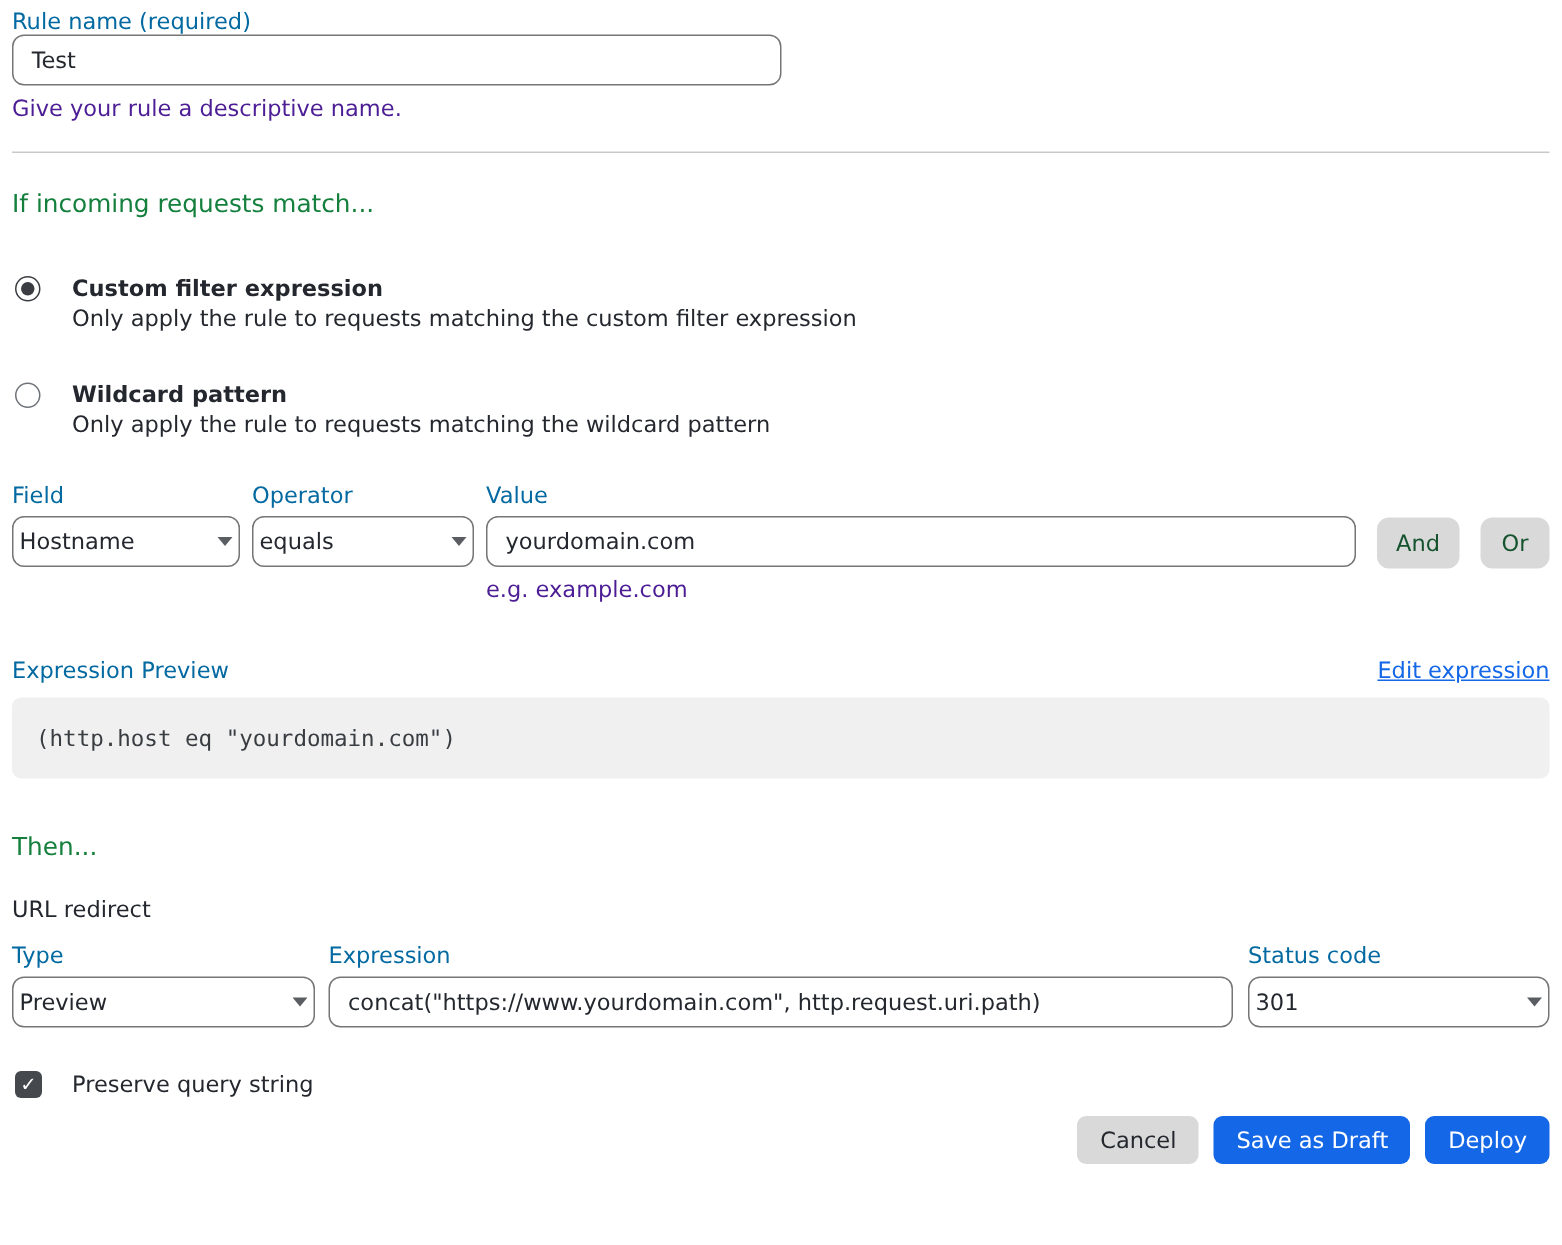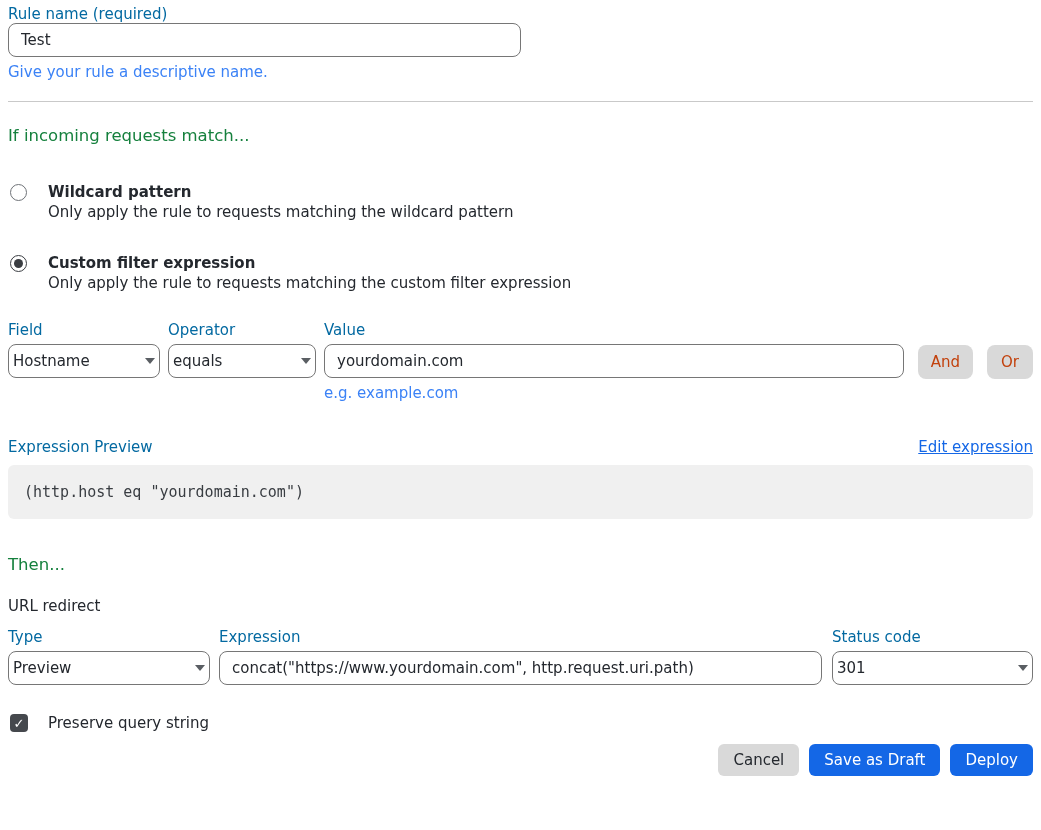--- a/index.html
+++ b/index.html
@@ -21,21 +21,21 @@
     border-radius: 8px;
     padding: 0 12px;
     font-family: "DejaVu Sans", "Liberation Sans", sans-serif;
     font-size: 15px;
     color: #24282e;
     background: #fff;
     outline: none;
     width: 100%;
   }
   .rule-name-input { width: 513px; }
-  .helper-text { margin-top: 6px; font-size: 15px; color: #3b82f6; }
+  .helper-text { margin-top: 6px; font-size: 15px; color: #4c1d95; }
 
   .divider { border: none; border-top: 1px solid #c9c9c9; margin-top: 20px; }
 
   .section-heading { font-size: 16.5px; font-weight: normal; color: #15803d; }
   .heading-match { margin-top: 24px; }
 
   .radio-group { margin-top: 38px; }
   .radio-item { display: flex; margin-bottom: 33px; }
   .radio-item:last-child { margin-bottom: 0; }
   .radio-circle {
@@ -72,21 +72,21 @@
     width: 0; height: 0;
     border-left: 5px solid transparent;
     border-right: 5px solid transparent;
     border-top: 6px solid #5a5e63;
     margin-left: 8px; flex: 0 0 auto;
   }
 
   .logic-btn {
     height: 34px; min-width: 46px; padding: 0 13px;
     margin-left: 14px; margin-top: 24px;
-    background: #d9d9d9; color: #c2410c;
+    background: #d9d9d9; color: #14532d;
     border: none; border-radius: 8px;
     font-family: inherit; font-size: 15px; cursor: pointer;
     flex: 0 0 auto;
   }
 
   .preview-header {
     margin-top: 36px;
     display: flex; align-items: flex-end; justify-content: space-between;
   }
   .edit-link { color: #1467e6; text-decoration: underline; font-size: 15px; cursor: pointer; }
@@ -141,35 +141,35 @@
   <input class="text-input rule-name-input" type="text" value="Test" style="">
   <div class="helper-text">Give your rule a descriptive name.</div>
 
   <hr class="divider">
 
   <h3 class="section-heading heading-match">If incoming requests match...</h3>
 
   <div class="radio-group">
 
     <div class="radio-item">
+      <span class="radio-circle checked"></span>
+      <span class="radio-texts">
+        <span class="radio-label" style="display:block">Custom filter expression</span>
+        <span class="radio-desc" style="display:block">Only apply the rule to requests matching the custom filter expression</span>
+      </span>
+    </div>
+
+    <div class="radio-item">
       <span class="radio-circle"></span>
       <span class="radio-texts">
         <span class="radio-label" style="display:block">Wildcard pattern</span>
         <span class="radio-desc" style="display:block">Only apply the rule to requests matching the wildcard pattern</span>
       </span>
     </div>
 
-    <div class="radio-item">
-      <span class="radio-circle checked"></span>
-      <span class="radio-texts">
-        <span class="radio-label" style="display:block">Custom filter expression</span>
-        <span class="radio-desc" style="display:block">Only apply the rule to requests matching the custom filter expression</span>
-      </span>
-    </div>
-
 
   </div>
 
   <div class="condition-row">
 
     <div class="col-field">
       <label class="field-label col-label">Field</label>
       <div class="select-box">
         <span>Hostname</span>
         <span class="caret-down"></span>

